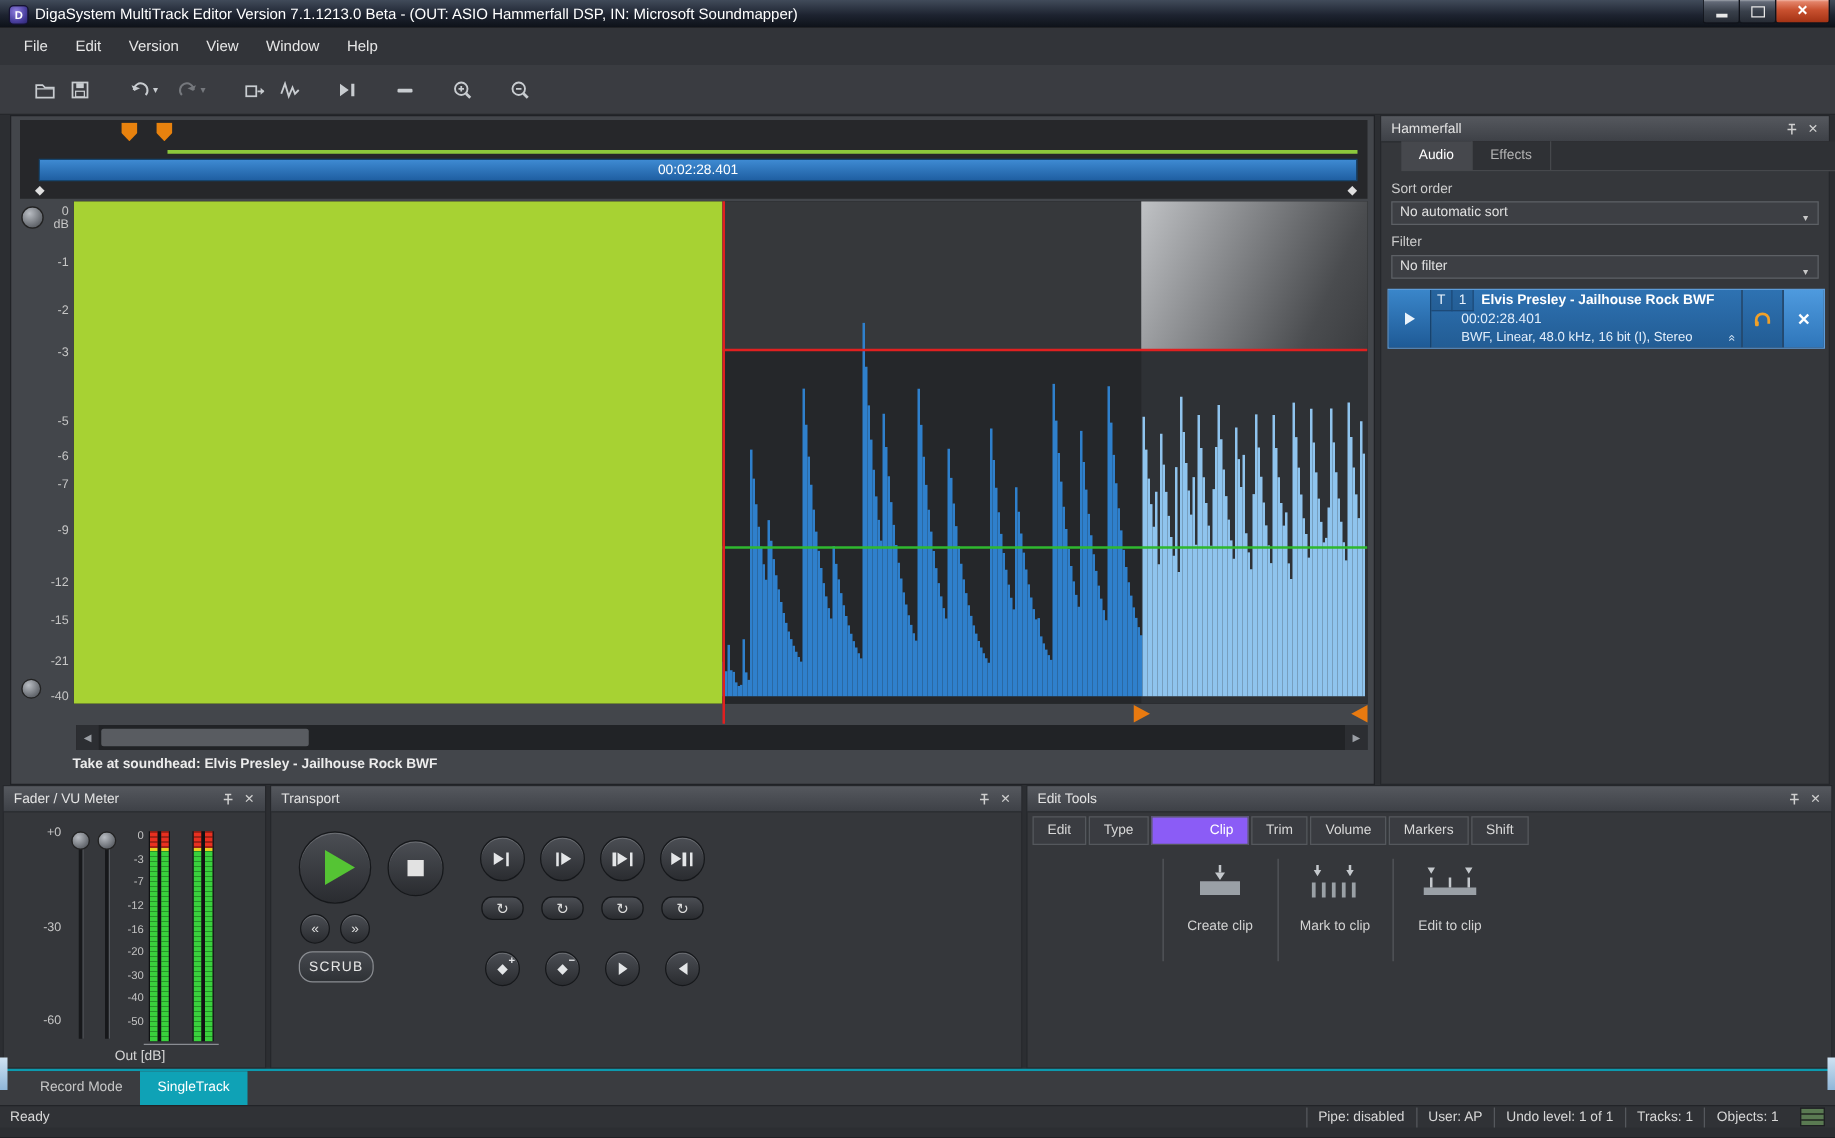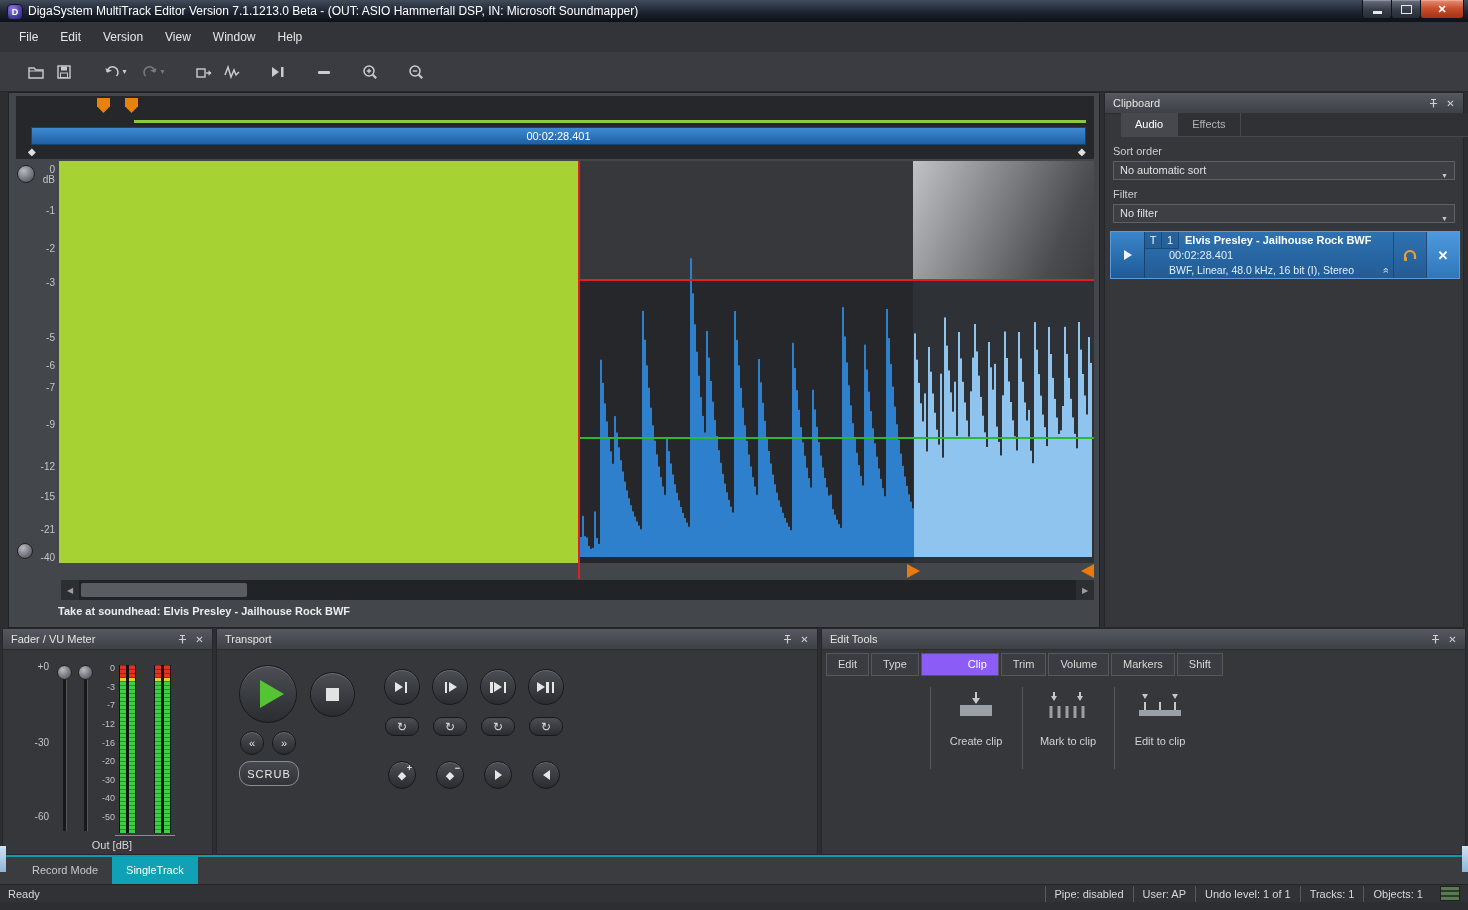--- a/index.html
+++ b/index.html
@@ -536,21 +536,21 @@
 
     <div id="hscroll">
       <div class="scroll-arrow">◀</div>
       <div id="scroll-thumb"></div>
       <div class="scroll-arrow" style="position:absolute;right:0">▶</div>
     </div>
     <div id="take-label">Take at soundhead: Elvis Presley - Jailhouse Rock BWF</div>
   </div>
 
   <div id="clipboard" class="panel">
-    <div class="panel-title">Clipboard</div>
+    <div class="panel-title">Hammerfall</div>
     <div class="ttl-ico" style="right:22px;top:3px">
       <svg width="11" height="11">
           <path d="M3 1.5 h5 M5.5 1.5 v4 M2 5.5 h7 M5.5 5.5 v4" stroke="#d0d0d0" stroke-width="1.2" fill="none"></path>
         </svg>
     </div>
     <div class="ttl-ico" style="right:5px;top:3px">✕</div>
 
     <div id="cb-tabs">
       <div class="cb-tab active">Audio</div>
       <div class="cb-tab">Effects</div>

